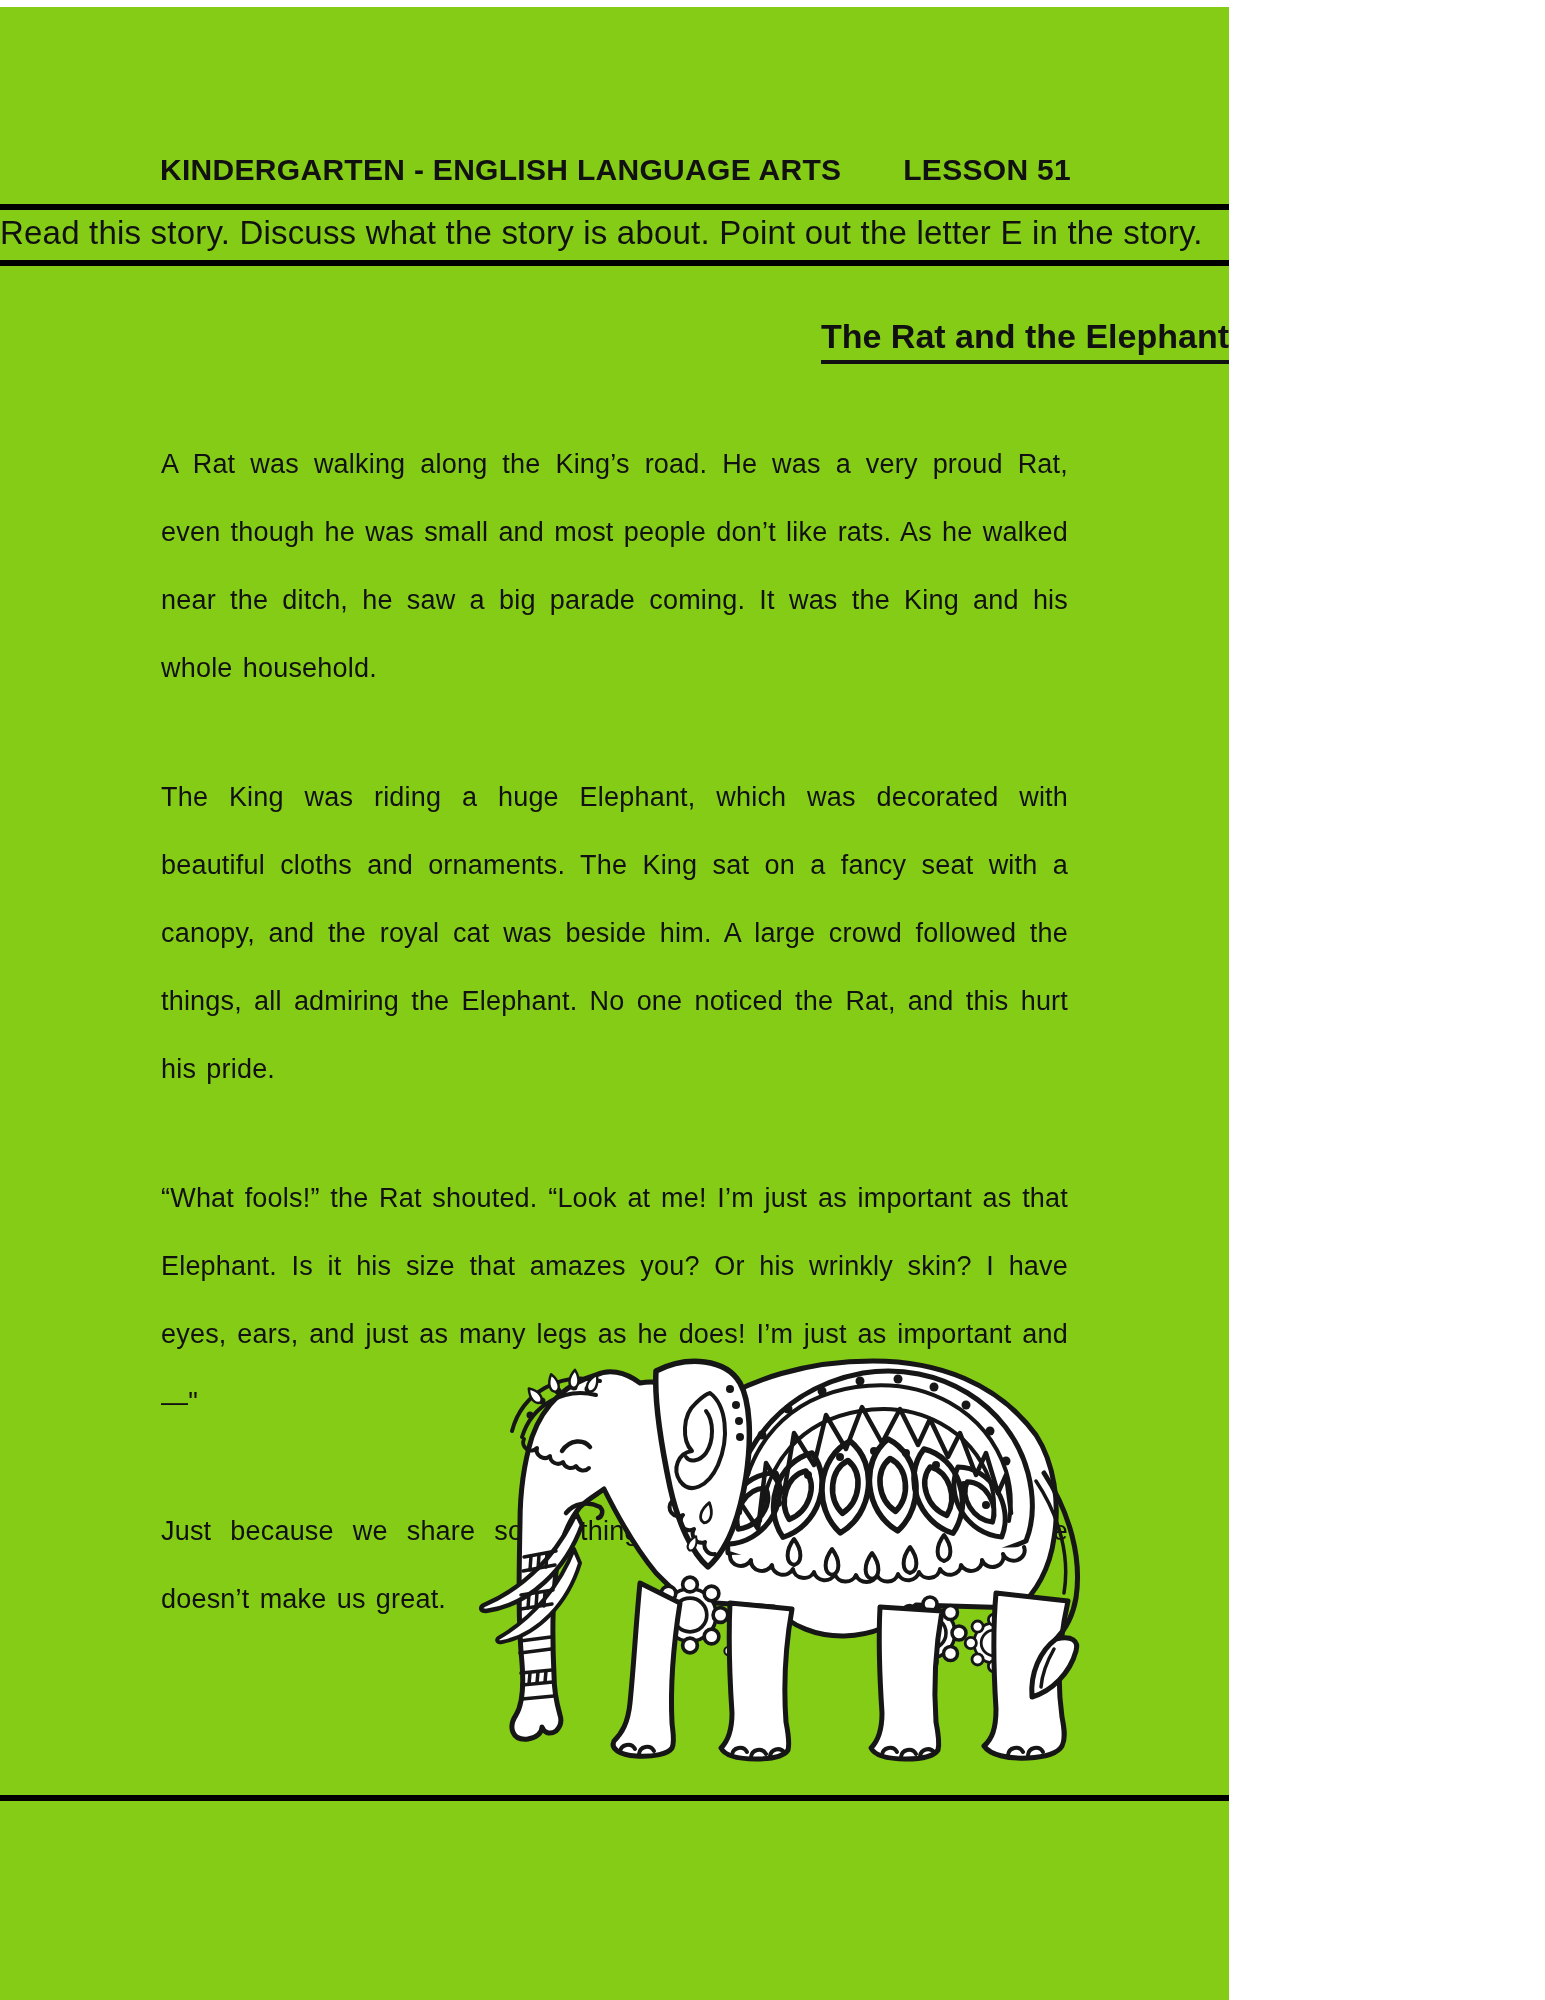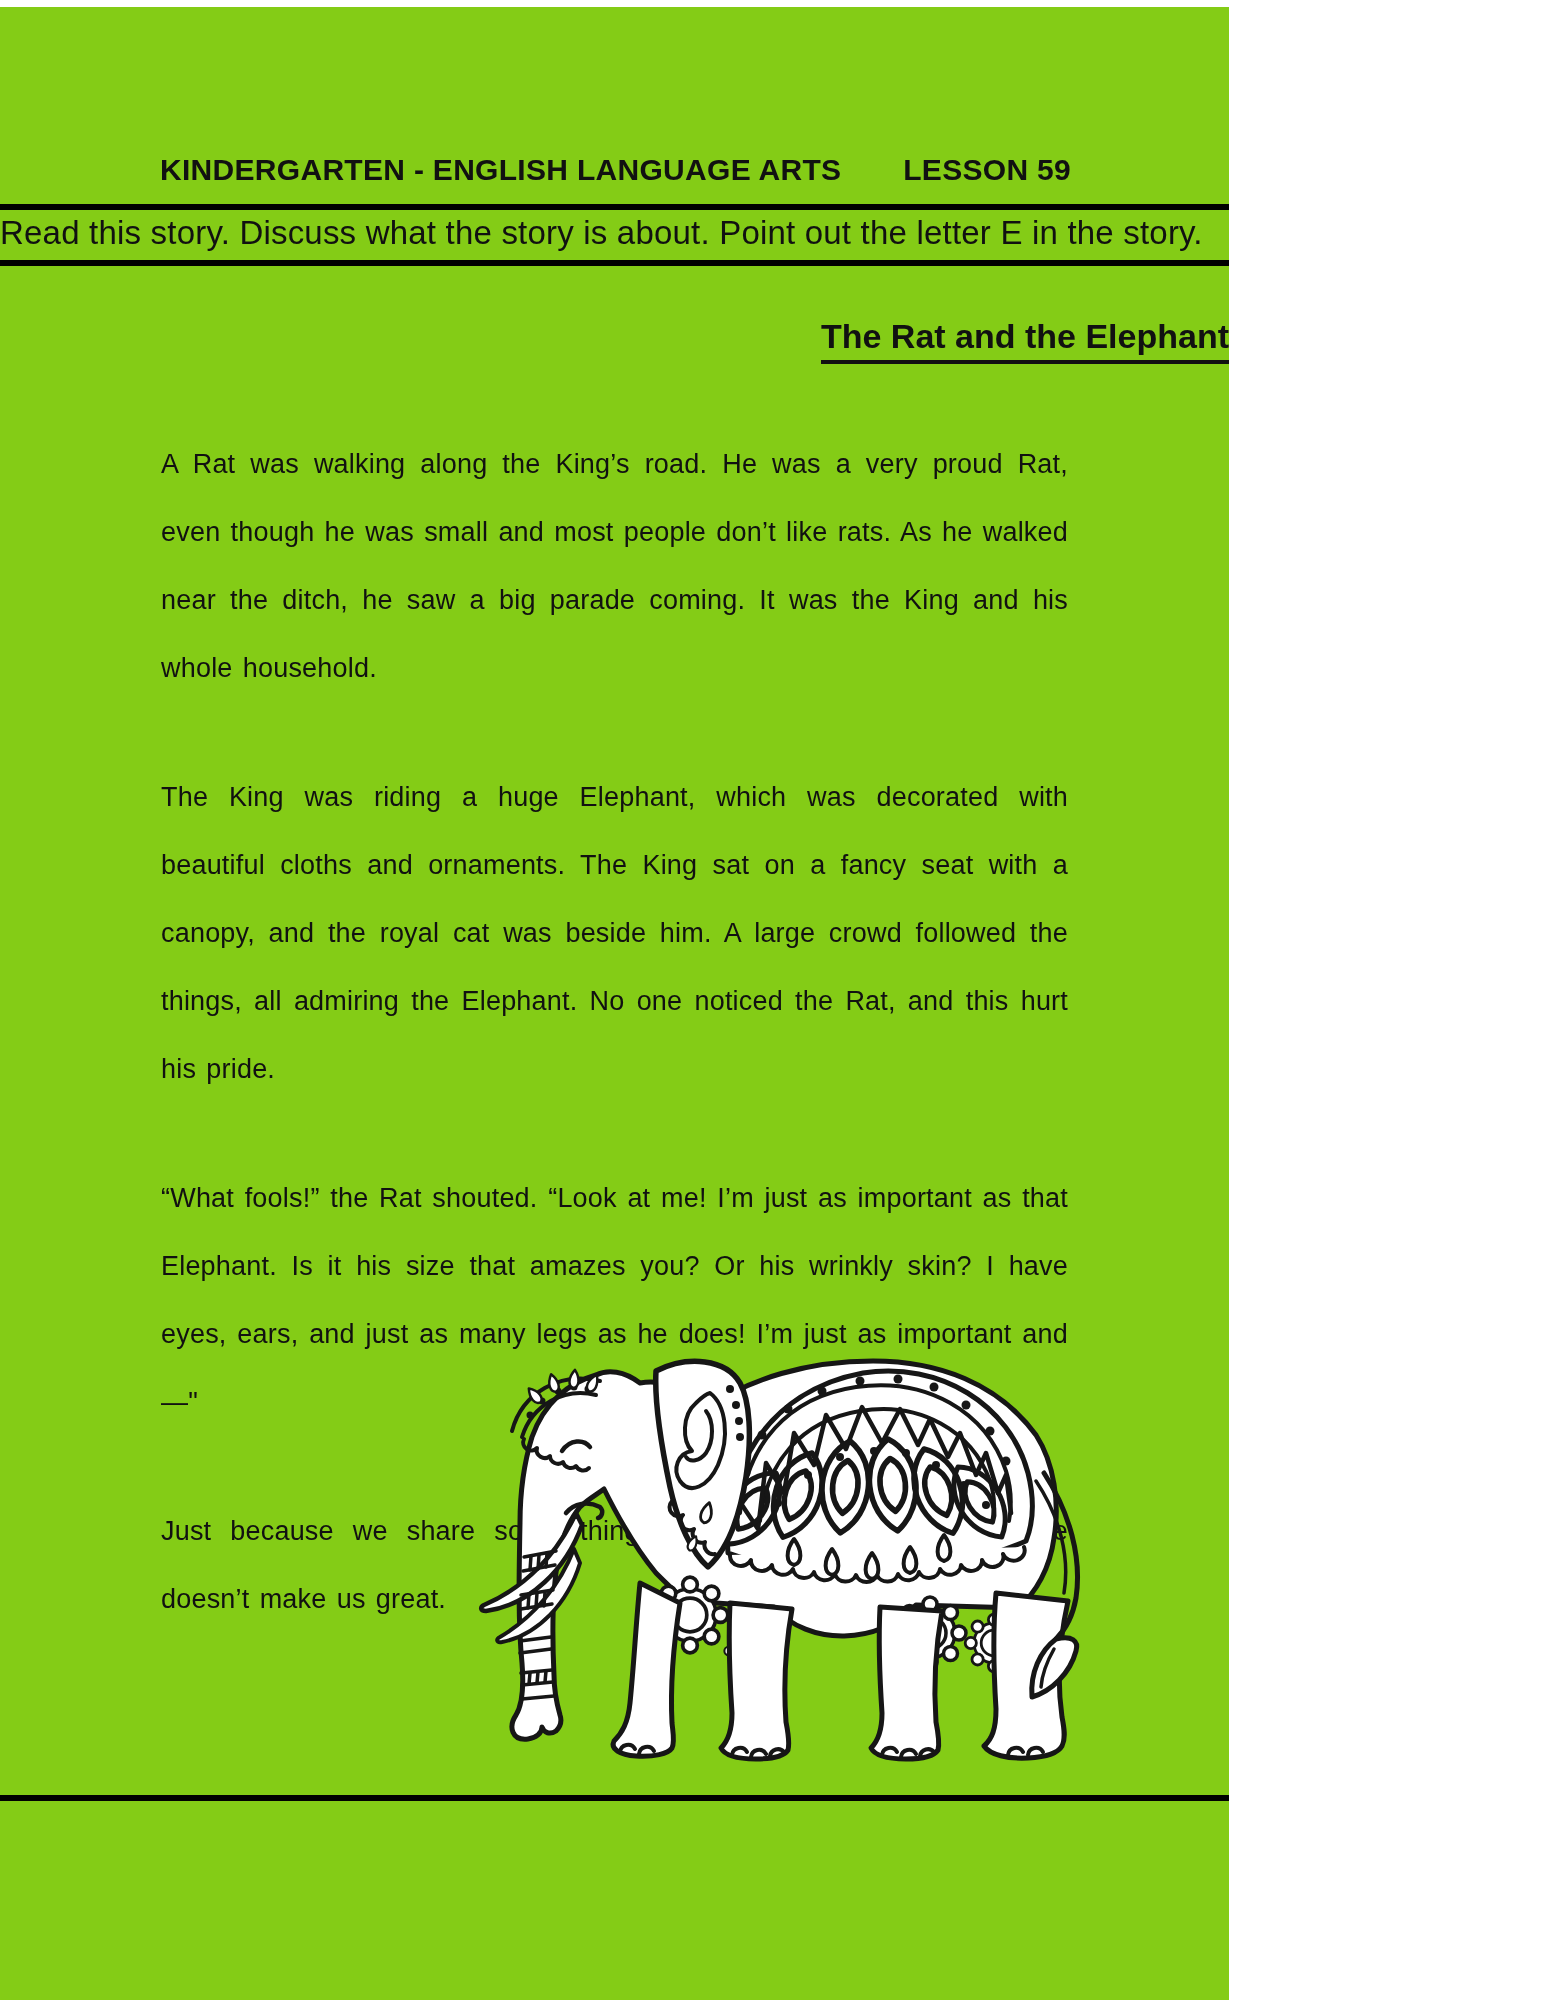--- a/index.html
+++ b/index.html
@@ -25,21 +25,21 @@
   .footer{position:absolute;left:0;right:0;top:1804px;text-align:center;
           font-size:27px;font-style:italic;letter-spacing:.4px;color:#1a1a1a;}
 </style>
 </head>
 <body>
 
 <div class="page">
 
   <div class="header">
     <span>KINDERGARTEN - ENGLISH LANGUAGE ARTS</span>
-    <span>LESSON 59</span>
+    <span>LESSON 51</span>
   </div>
 
   <div class="rule rule-top"></div>
 
   <div class="instruction">Read this story. Discuss what the story is about. Point out the letter E in the story.</div>
 
   <div class="rule rule-mid"></div>
 
   <div class="title">
     <span>The Rat and the Elephant</span>

